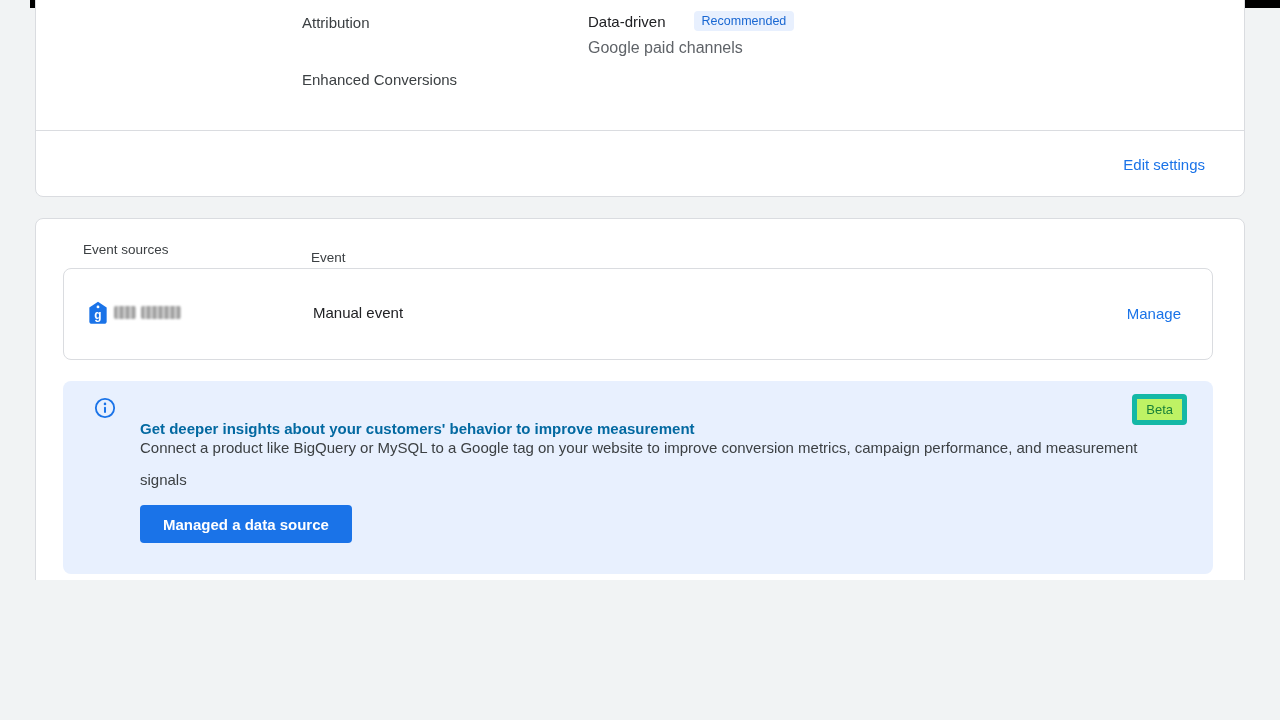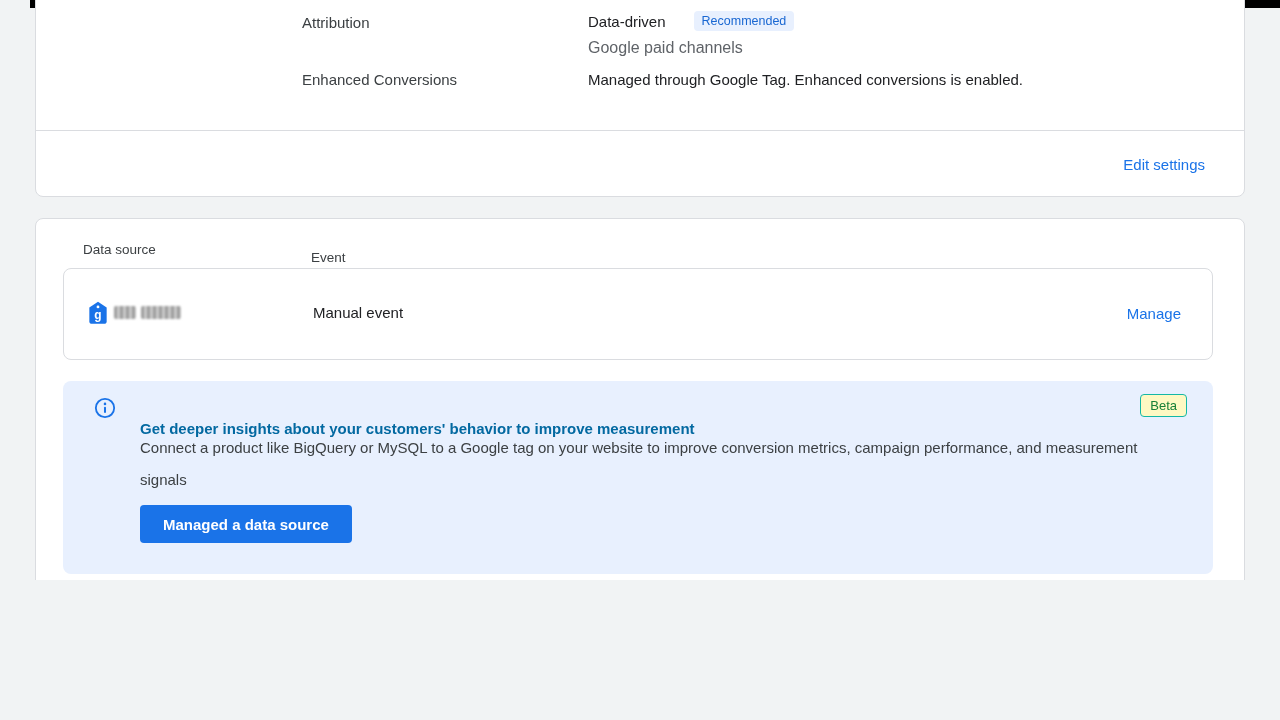--- a/index.html
+++ b/index.html
@@ -40,21 +40,21 @@
   #tag-icon { position:absolute; left:85px; top:300px; width:26px; height:26px; }
   #redact { position:absolute; left:114px; top:306px; display:flex; gap:5px; filter:blur(1px); }
   .redact-block { height:13px; background:repeating-linear-gradient(90deg,#9e9e9e 0 3px,#c9c9c9 3px 6px); border-radius:2px; }
   .redact-b1 { width:22px; } .redact-b2 { width:40px; }
   #event-cell { position:absolute; left:313px; top:304px; }
   #manage { position:absolute; right:99px; top:305px; }
 
   #banner { position:absolute; left:63px; top:381px; width:1150px; height:193px; background:#e8f0fe; border-radius:8px; }
   #info-icon { position:absolute; left:94px; top:397px; width:22px; height:22px; }
   #banner-title { position:absolute; left:140px; top:420px; font-size:15px; font-weight:bold; color:#0369a1; }
-  #beta { position:absolute; right:93px; top:394px; border:1px solid #14b8a6; color:#188038; background:#fef9c3; font-size:13px; padding:3px 9px; border-radius:4px; }
+  #beta { position:absolute; right:93px; top:394px; border:5px solid #14b8a6; color:#188038; background:#bef264; font-size:13px; padding:3px 9px; border-radius:4px; }
   #banner-body { position:absolute; left:140px; top:432px; width:1035px; font-size:15px; line-height:32px; color:#3c4043; }
   #connect-btn { position:absolute; left:140px; top:505px; height:38px; padding:0 23px; background:#1a73e8; color:#fff; border:none; border-radius:4px; font-size:15px; font-weight:bold; font-family:inherit; cursor:pointer; }
 </style>
 </head>
 <body>
 
 <div class="stage">
 
   <div id="bar-top" class="letterbox"></div>
   <div id="bar-bottom" class="letterbox"></div>
@@ -65,29 +65,28 @@
 
   <div id="attr-value-row">
     <span class="value">Data-driven</span>
     <span class="pill">Recommended</span>
   </div>
 
   <div id="attr-sub">Google paid channels</div>
 
   <div id="enh-label" class="label">Enhanced Conversions</div>
 
-  <div id="enh-value" class="value">Managed through Google Tag.  Enhanced conversions is enabled.</div>
 
   <div id="divider1"></div>
 
   <a id="edit-link" class="link">Edit settings</a>
 
   <div id="card2" class="card"></div>
 
-  <div id="hdr-source" class="col-header">Data source</div>
+  <div id="hdr-source" class="col-header">Event sources</div>
   <div id="hdr-event" class="col-header">Event</div>
 
   <div id="row-box"></div>
 
   <svg id="tag-icon" viewBox="0 0 24 24" aria-hidden="true">
     <path d="M12 1.5 L20 7 V19.5 a2.5 2.5 0 0 1 -2.5 2.5 h-11 A2.5 2.5 0 0 1 4 19.5 V7 Z" fill="#1a73e8"></path>
     <circle cx="12" cy="6.4" r="1.3" fill="#ffffff"></circle>
     <text x="12" y="17.5" font-size="11" font-weight="bold" fill="#ffffff" text-anchor="middle" font-family="Liberation Sans, sans-serif">g</text>
   </svg>
 

